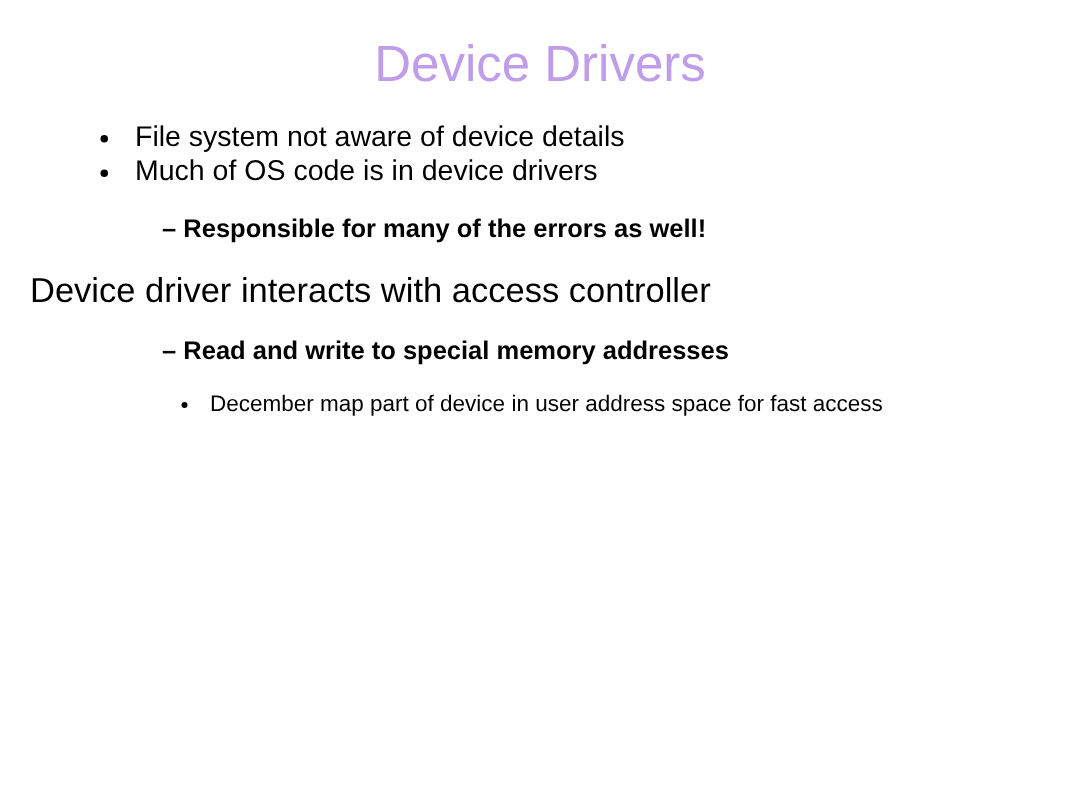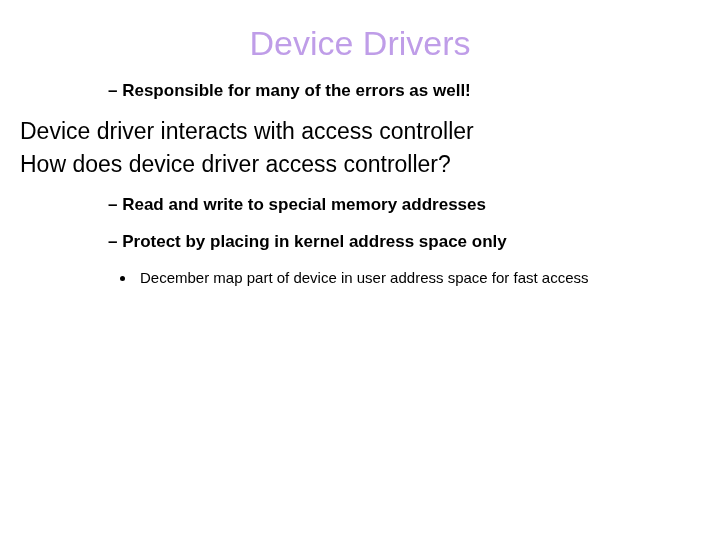--- a/index.html
+++ b/index.html
@@ -63,28 +63,30 @@
     padding-left: 4px;
   }
 </style>
 </head>
 <body>
 
 <div class="slide">
 
   <div class="title">Device Drivers</div>
 
+  <ul class="b1">
+    <li>File system not aware of device details</li>
+    <li>Much of OS code is in device drivers</li>
+  </ul>
   <ul class="d1">
     <li>Responsible for many of the errors as well!</li>
   </ul>
 
   <div class="h1">Device driver interacts with access controller</div>
 
-  <div class="h1">How does device driver access controller?</div>
   <ul class="d1">
     <li>Read and write to special memory addresses</li>
-    <li>Protect by placing in kernel address space only</li>
   </ul>
   <ul class="b2">
     <li>December map part of device in user address space for fast access</li>
   </ul>
 
 </div>
 
 </body></html>

